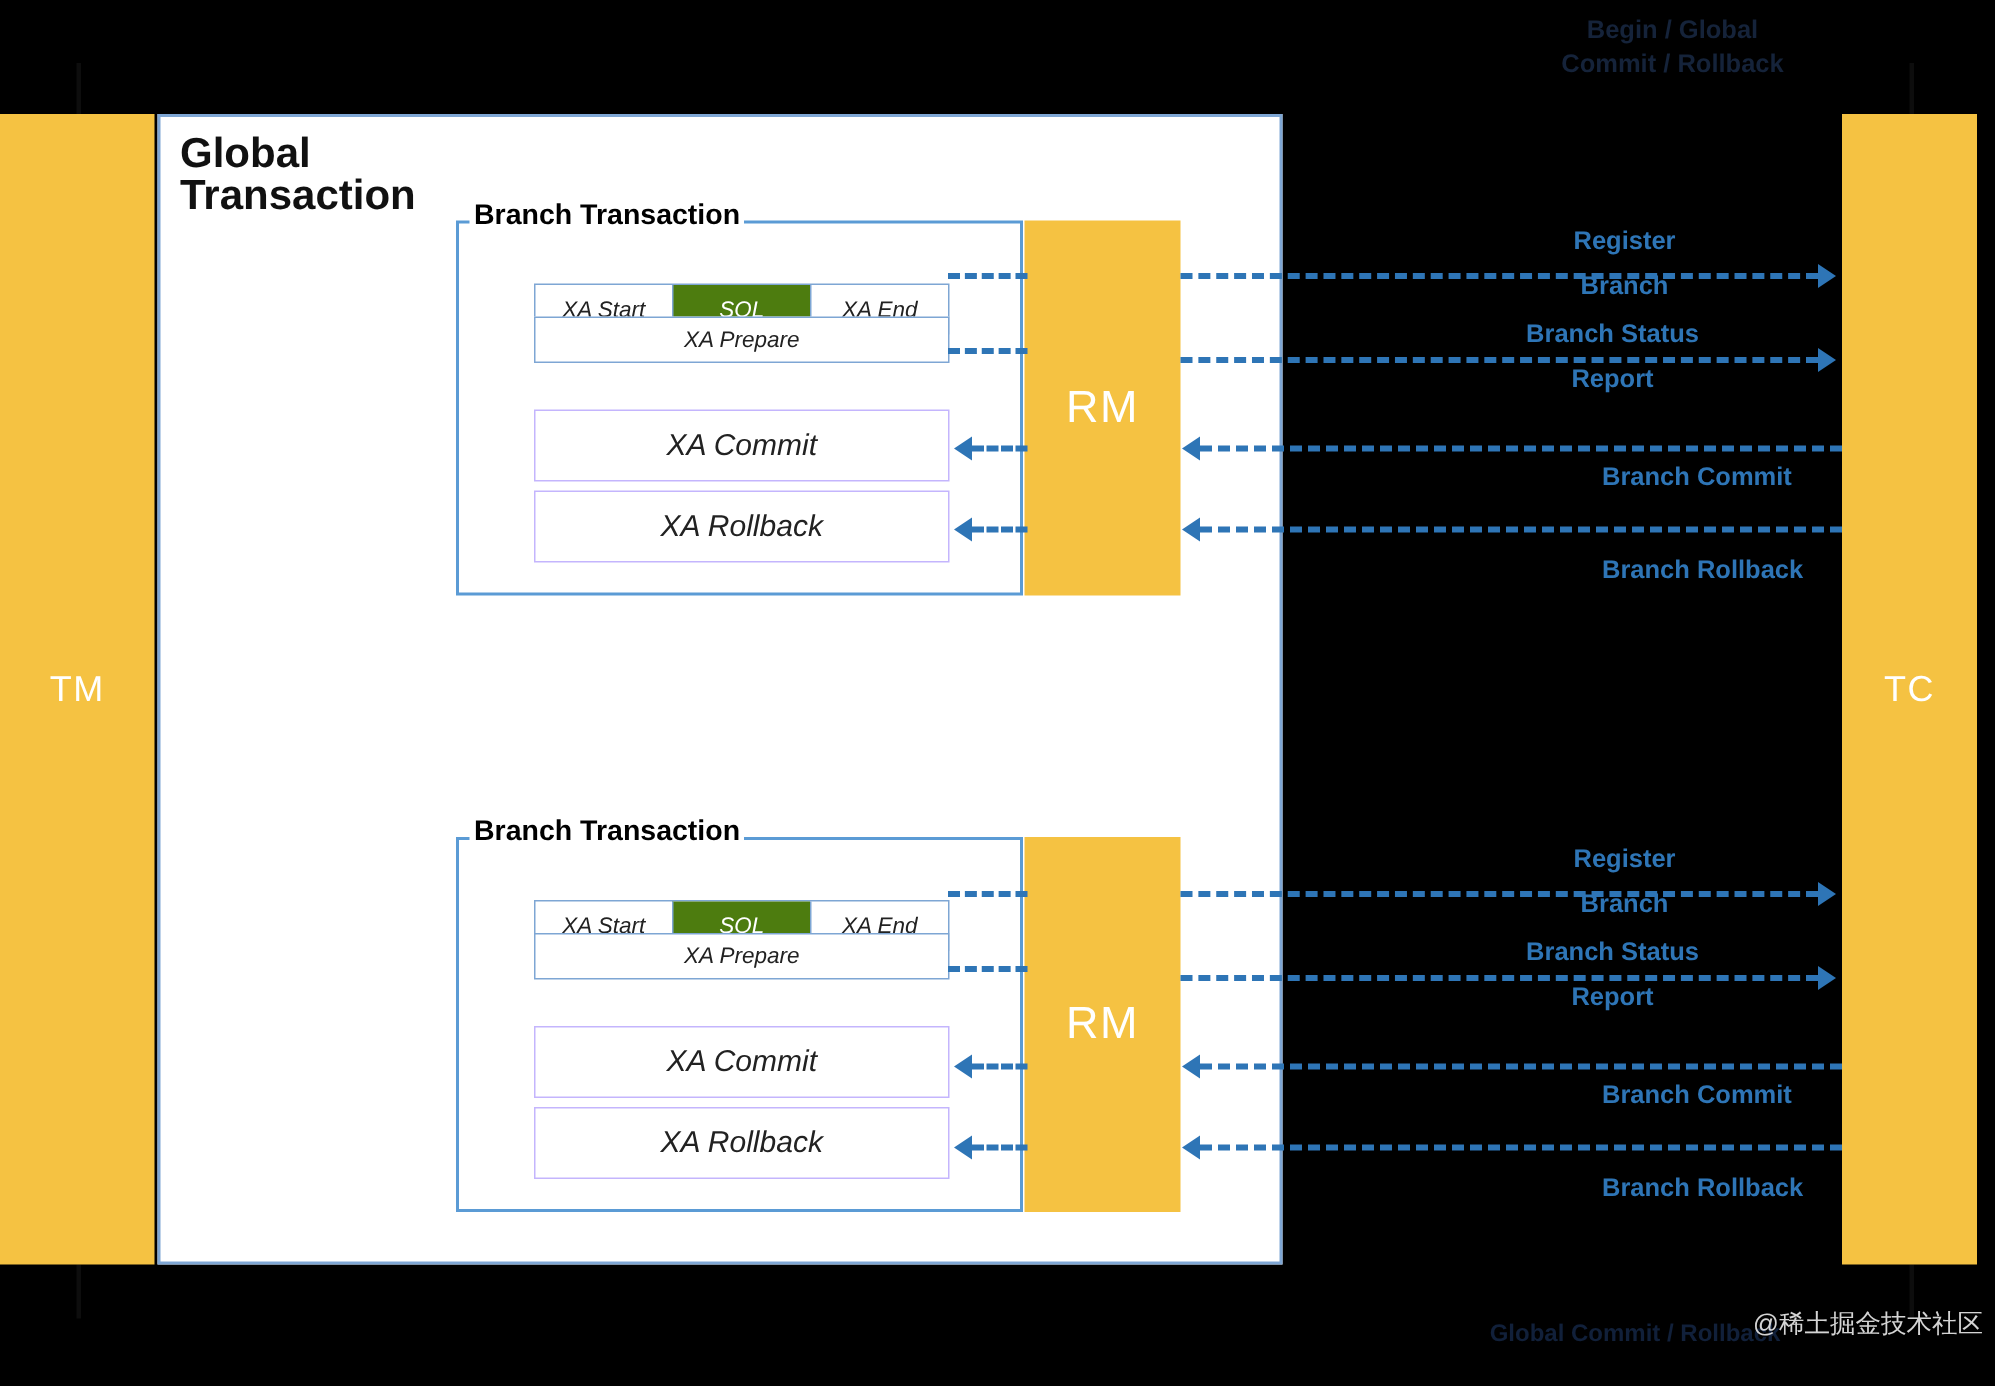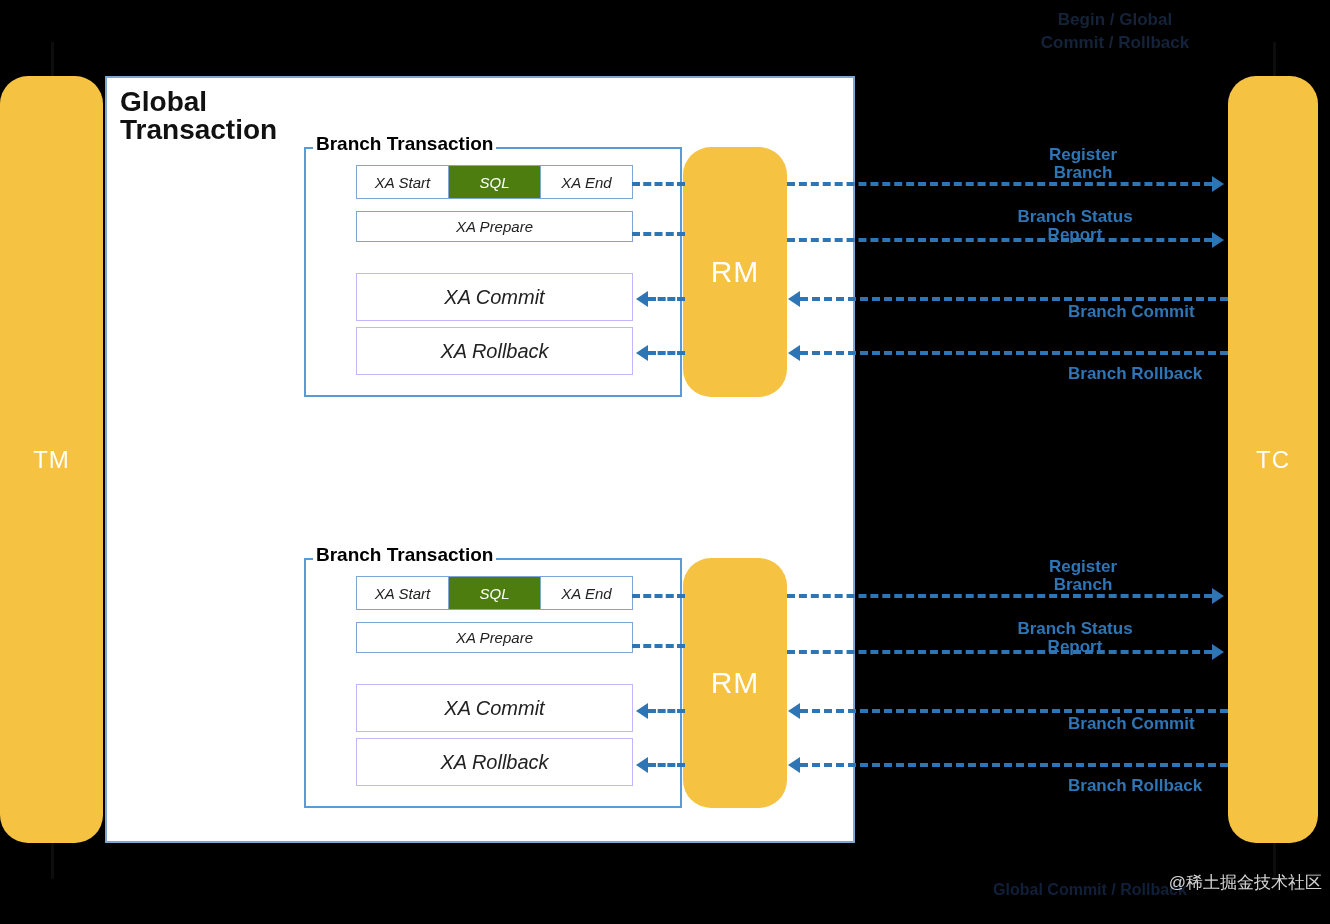--- a/index.html
+++ b/index.html
@@ -1,20 +1,20 @@
 <!DOCTYPE html>
 <html><head>
 <meta charset="utf-8">
 <style>
   html,body{margin:0;padding:0;background:#000;}
   body{font-family:"Liberation Sans",sans-serif;}
   #canvas{position:relative;width:1330px;height:924px;background:#000;overflow:hidden;}
 
   
-  .actor{position:absolute;background:#F5C242;display:flex;align-items:center;justify-content:center;border-radius:28px;}
+  .actor{position:absolute;background:#F5C242;display:flex;align-items:center;justify-content:center;}
   .actor .lbl{color:#ffffff;font-size:24px;font-weight:400;letter-spacing:1px;}
   #tm{left:0px;top:76px;width:103px;height:767px;}
   #tc{left:1228px;top:76px;width:90px;height:767px;}
   #rm1{left:683px;top:147px;width:104px;height:250px;}
   #rm2{left:683px;top:558px;width:104px;height:250px;}
   #rm1 .lbl,#rm2 .lbl{font-size:30px;}
 
   
   #global{position:absolute;left:105px;top:76px;width:750px;height:767px;
           background:#ffffff;border:2px solid #7EA6D4;box-sizing:border-box;}
@@ -28,42 +28,42 @@
   .branch-title{position:absolute;left:7px;top:-16px;background:#fff;
           font-size:19px;font-weight:bold;color:#000;padding:0 3px;white-space:nowrap;}
 
   .row{position:absolute;left:50px;width:277px;border:1px solid #7EA6D4;box-sizing:border-box;
        display:flex;align-items:center;justify-content:center;background:#fff;}
   .cell{display:flex;align-items:center;justify-content:center;height:100%;
         font-style:italic;font-size:15px;color:#222;box-sizing:border-box;}
   .cell.sep{border-left:1px solid #7EA6D4;}
   .cell.sql{background:#4d7c0f;color:#fff;}
 
-  .row-top{top:16px;height:34px;padding:0;}
+  .row-top{top:40px;height:34px;padding:0;}
   .row-top .cell{flex:1;}
   .row-prep{top:62px;height:31px;}
   .row-prep .txt{font-style:italic;font-size:15px;color:#222;}
 
   .row-big{left:50px;width:277px;height:48px;border:1px solid #c4b5fd;box-sizing:border-box;
            display:flex;align-items:center;justify-content:center;background:#fff;position:absolute;}
   .row-big .txt{font-style:italic;font-size:20px;color:#222;}
   .row-commit{top:124px;}
   .row-rollback{top:178px;}
 
   
   .dash{position:absolute;height:0;border-top:4px dashed #2E75B6;}
 
   
   .arrow-r{position:absolute;width:0;height:0;border-top:8px solid transparent;
            border-bottom:8px solid transparent;border-left:12px solid #2E75B6;}
   .arrow-l{position:absolute;width:0;height:0;border-top:8px solid transparent;
            border-bottom:8px solid transparent;border-right:12px solid #2E75B6;}
 
   
-  .rlabel{position:absolute;color:#2E75B6;font-size:17px;font-weight:bold;line-height:18px;
+  .rlabel{position:absolute;color:#2E75B6;font-size:17px;font-weight:bold;line-height:30px;
           white-space:pre-line;}
 
   
   #toplabel{position:absolute;left:1000px;top:8px;width:230px;text-align:center;
             color:#15233a;font-size:17px;font-weight:bold;line-height:23px;white-space:pre-line;}
   #botlabel{position:absolute;left:960px;top:880px;width:260px;text-align:center;
             color:#11203a;font-size:16px;font-weight:bold;line-height:20px;white-space:pre-line;}
 
   
   .spine{position:absolute;width:3px;background:#0d0d0d;}

